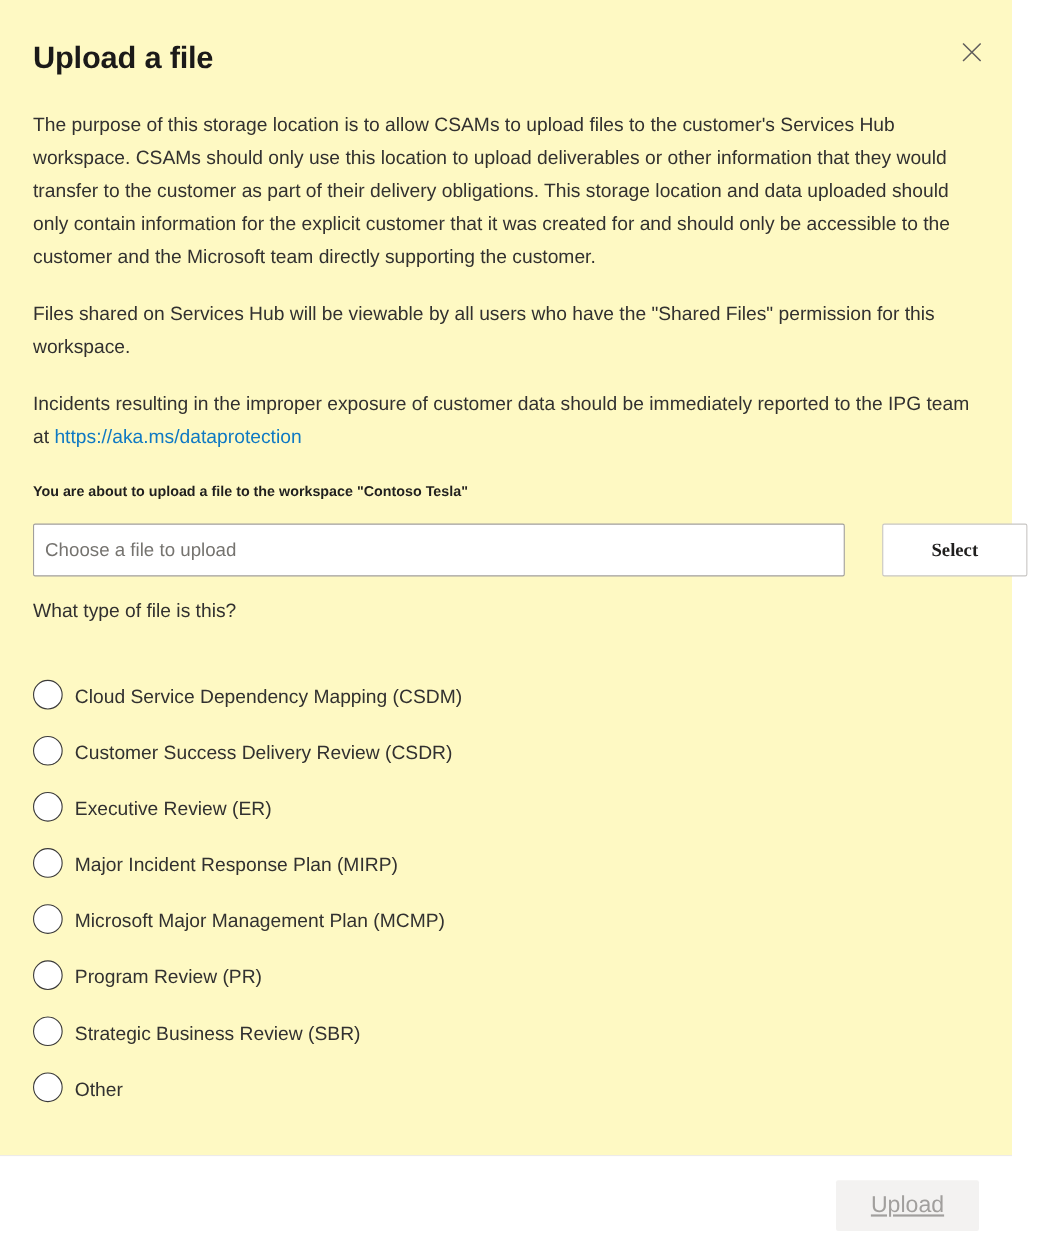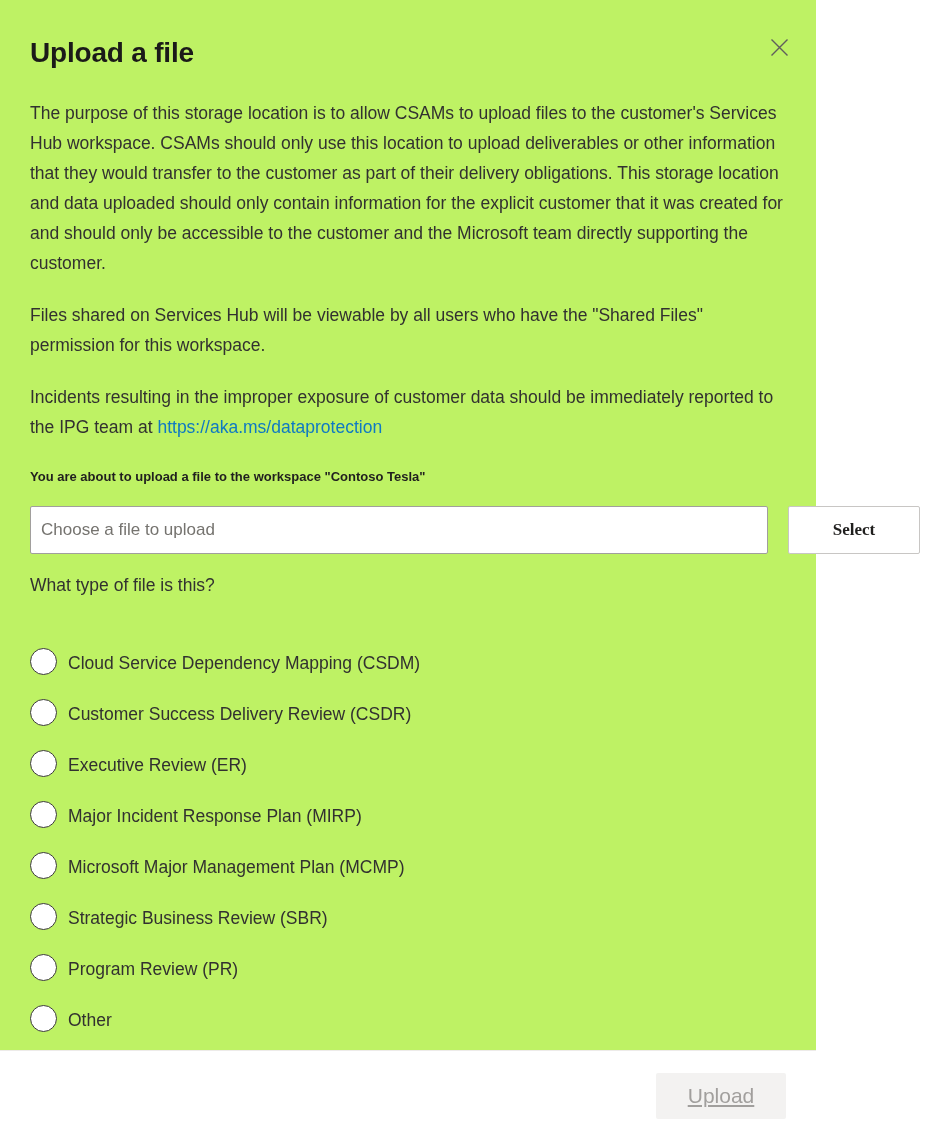--- a/index.html
+++ b/index.html
@@ -9,26 +9,26 @@
   body {
     width: 951px;
     height: 1141px;
     background: #ffffff;
     font-family: "Liberation Sans", sans-serif;
     color: #323130;
     overflow: hidden;
   }
   .dialog {
     position: relative;
-    width: 816px;
+    width: 920px;
     height: 1141px;
     box-sizing: border-box;
     display: flex;
     flex-direction: column;
-    background: #bef264;
+    background: #fef9c3;
   }
   .dialog-body {
     position: relative;
     padding: 0 30px;
     flex: 0 0 auto;
   }
   
   .header {
     position: relative;
     padding: 36px 30px 0 30px;
@@ -81,21 +81,21 @@
     font-weight: bold;
     line-height: 26px;
     color: #201f1e;
     margin: 0 0 16px 0;
   }
 
   
   .file-row {
     display: flex;
     align-items: stretch;
-    gap: 20px;
+    gap: 34px;
     margin-bottom: 18px;
   }
   .file-input {
     flex: 0 0 738px;
     height: 48px;
     box-sizing: border-box;
     border: 1px solid #a19f9d;
     border-radius: 2px;
     background: #ffffff;
     font-family: "Liberation Sans", sans-serif;
@@ -235,25 +235,25 @@
       <li class="radio-item">
         <span class="radio-mark"></span>
         <span class="radio-label">Major Incident Response Plan (MIRP)</span>
       </li>
       <li class="radio-item">
         <span class="radio-mark"></span>
         <span class="radio-label">Microsoft Major Management Plan (MCMP)</span>
       </li>
       <li class="radio-item">
         <span class="radio-mark"></span>
+        <span class="radio-label">Program Review (PR)</span>
+      </li>
+      <li class="radio-item">
+        <span class="radio-mark"></span>
         <span class="radio-label">Strategic Business Review (SBR)</span>
-      </li>
-      <li class="radio-item">
-        <span class="radio-mark"></span>
-        <span class="radio-label">Program Review (PR)</span>
       </li>
       <li class="radio-item">
         <span class="radio-mark"></span>
         <span class="radio-label">Other</span>
       </li>
     </ul>
 
   </div>
 
   <div class="footer">

